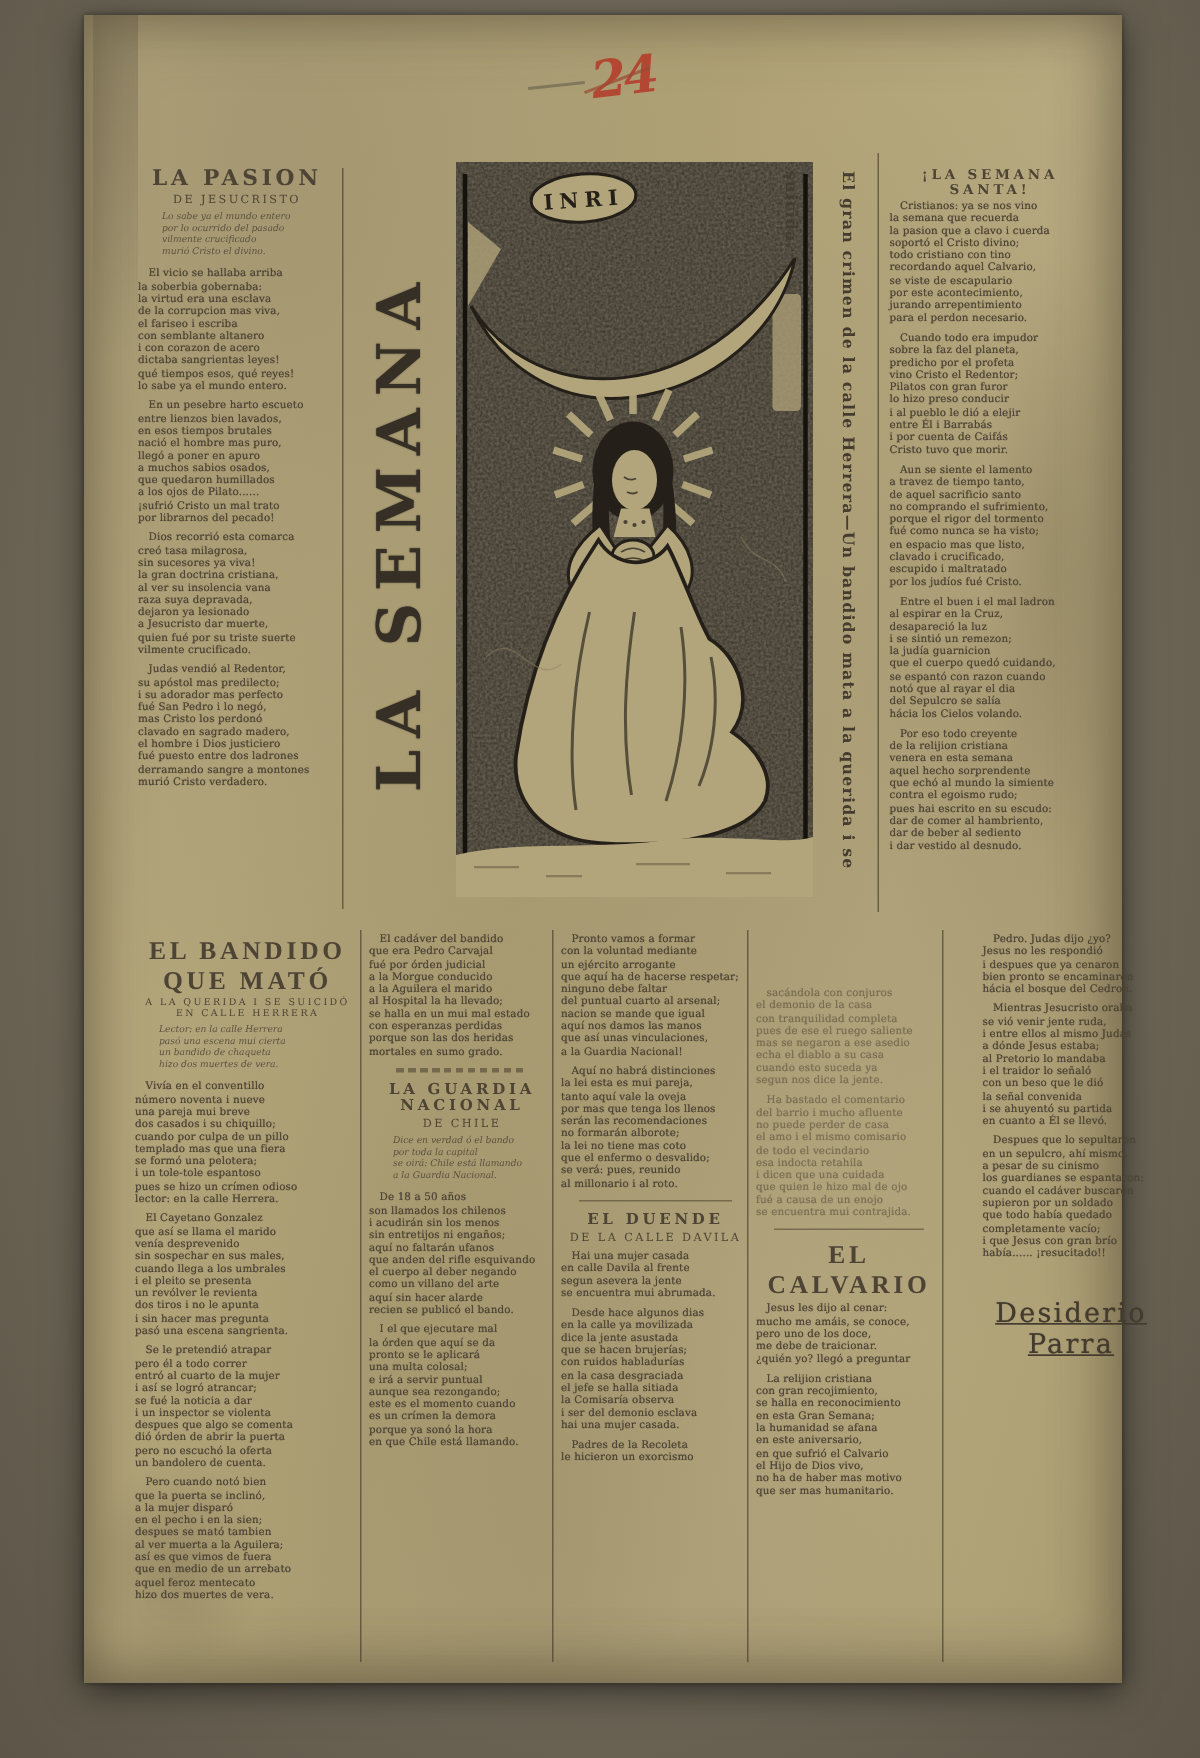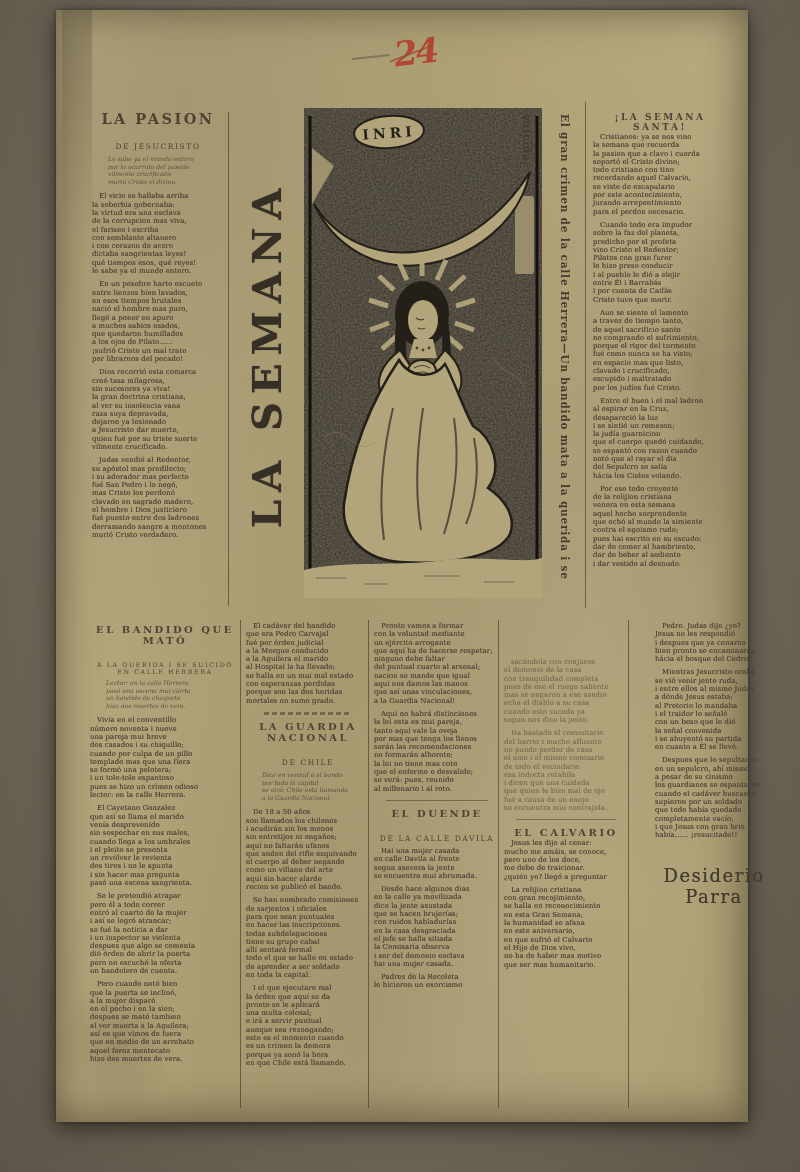--- a/index.html
+++ b/index.html
@@ -25,22 +25,22 @@
     color:#b43a28;transform:rotate(-7deg);letter-spacing:-2px;opacity:.85;}
   .handnum::after{content:"";position:absolute;left:-6px;top:20px;width:46px;height:2px;
     background:rgba(150,60,40,.7);transform:rotate(-14deg);}
   .penmark{position:absolute;left:296px;top:46px;width:38px;height:2px;background:rgba(95,88,70,.55);transform:rotate(-6deg);}
 
   .verse,.stanza{font-size:6.9px;line-height:8.3px;letter-spacing:.1px;white-space:pre-line;
     text-shadow:0 0 .5px rgba(77,68,53,.75);}
   .stanza{margin:0 0 5px 0;text-indent:7px;}
   .epigraph{font-size:6.1px;line-height:7.6px;font-style:italic;margin:3px 0 7px 16px;white-space:pre-line;opacity:.85;}
   .coltitle{font-weight:bold;text-align:center;letter-spacing:2.5px;margin:2px 0 1px 0;}
-  .colsub{font-size:7.5px;text-align:center;letter-spacing:1.6px;margin:15px 0 4px 0;}
-  .t15{font-size:14.5px;} .t11{font-size:10px;} .t10{font-size:10px;} .t9{font-size:9px;}
+  .colsub{font-size:7.5px;text-align:center;letter-spacing:1.6px;margin:1px 0 4px 0;}
+  .t15{font-size:14.5px;} .t11{font-size:17px;font-family:Liberation Serif, serif;} .t10{font-size:10px;} .t9{font-size:9px;}
   .divider{height:1px;background:rgba(72,62,46,.55);margin:7px 12px;}
   .wavy{height:3px;background:repeating-linear-gradient(90deg, rgba(72,62,46,.55) 0 5px, transparent 5px 8px);margin:7px 18px 6px;}
 
   .upper{position:absolute;left:0;top:90px;width:692px;height:512px;}
   .col-left{position:absolute;left:36px;top:8px;width:132px;}
   .col-right{position:absolute;left:537px;top:10px;width:134px;}
   .rule-v{position:absolute;width:1px;background:rgba(60,50,38,.6);}
   .rv1{left:172px;top:12px;height:494px;}
   .rv2{left:529px;top:2px;height:506px;}
 
@@ -55,21 +55,21 @@
   .woodcut{position:absolute;left:248px;top:8px;width:238px;height:490px;}
 
   .bottom{position:absolute;left:0;top:604px;width:692px;height:500px;}
   .bcol{position:absolute;top:8px;}
   .bc1{left:34px;width:150px;} .bc2{left:190px;width:124px;} .bc3{left:318px;width:126px;}
   .bc4{left:448px;width:124px;margin-top:36px;} .bc5{left:563px;width:118px;margin-left:36px;}
   .br1{left:184px;top:6px;height:488px;} .br2{left:312px;top:6px;height:488px;}
   .br3{left:442px;top:6px;height:488px;} .br4{left:572px;top:6px;height:488px;}
   .faded{opacity:.55;}
   .signature{font-size:18px;letter-spacing:1.5px;text-align:center;margin-top:26px;color:#433b2e;
-    text-shadow:0 0 .6px rgba(67,59,46,.8);}
+    text-shadow:0 0 .6px rgba(67,59,46,.8);text-decoration:underline;}
 </style>
 </head>
 <body>
 
 <div class="photo">
   <div class="paper">
     <div class="stain stain1"></div>
     <div class="stain stain2"></div>
     <div class="stain stain3"></div>
     <div class="penmark"></div>
@@ -329,30 +329,20 @@
             <div class="stanza">De 18 a 50 años
 son llamados los chilenos
 i acudirán sin los menos
 sin entretijos ni engaños;
 aquí no faltarán ufanos
 que anden del rifle esquivando
 el cuerpo al deber negando
 como un villano del arte
 aquí sin hacer alarde
 recien se publicó el bando.</div>
-            <div class="stanza">Se han nombrado comisiones
-de sarjentos i oficiales
-para que sean puntuales
-en hacer las inscripciones.
-todas subdelegaciones
-tiene su grupo cabal
-allí sentará formal
-todo el que se halle en estado
-de aprender a ser soldado
-en toda la capital.</div>
             <div class="stanza">I el que ejecutare mal
 la órden que aquí se da
 pronto se le aplicará
 una multa colosal;
 e irá a servir puntual
 aunque sea rezongando;
 este es el momento cuando
 es un crímen la demora
 porque ya sonó la hora
 en que Chile está llamando.</div>

